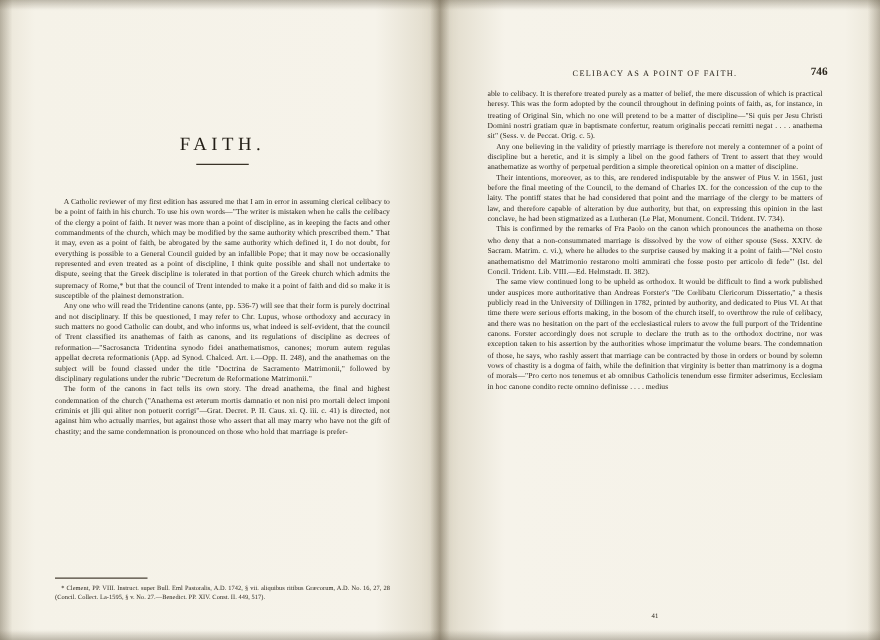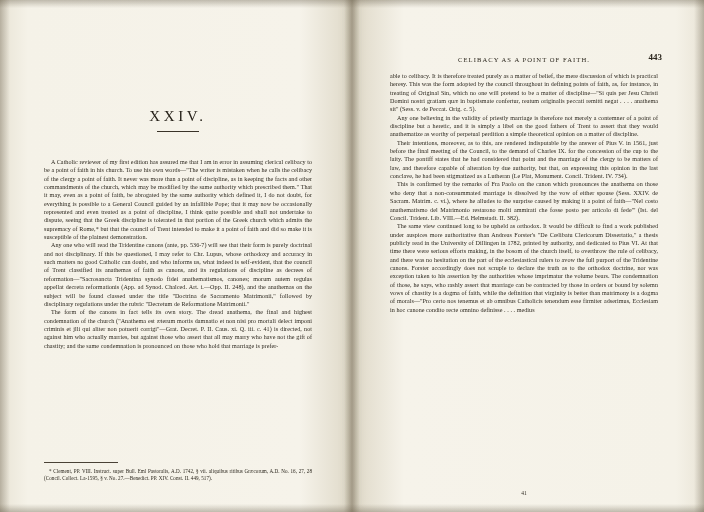--- a/index.html
+++ b/index.html
@@ -115,36 +115,36 @@
 </style>
 </head>
 <body>
 
 <div id="page">
 
   <div class="leaf leaf-left"></div>
   <div class="leaf leaf-right"></div>
   <div class="gutter"></div>
 
-  <div class="note-title">XXIV.</div>
+  <div class="note-title">FAITH.</div>
   <div class="note-rule"></div>
 
   <div class="col" id="left-body">
     <p>A Catholic reviewer of my first edition has assured me that I am in error in assuming clerical celibacy to be a point of faith in his church. To use his own words—"The writer is mistaken when he calls the celibacy of the clergy a point of faith. It never was more than a point of discipline, as in keeping the facts and other commandments of the church, which may be modified by the same authority which prescribed them." That it may, even as a point of faith, be abrogated by the same authority which defined it, I do not doubt, for everything is possible to a General Council guided by an infallible Pope; that it may now be occasionally represented and even treated as a point of discipline, I think quite possible and shall not undertake to dispute, seeing that the Greek discipline is tolerated in that portion of the Greek church which admits the supremacy of Rome,* but that the council of Trent intended to make it a point of faith and did so make it is susceptible of the plainest demonstration.</p>
     <p>Any one who will read the Tridentine canons (ante, pp. 536-7) will see that their form is purely doctrinal and not disciplinary. If this be questioned, I may refer to Chr. Lupus, whose orthodoxy and accuracy in such matters no good Catholic can doubt, and who informs us, what indeed is self-evident, that the council of Trent classified its anathemas of faith as canons, and its regulations of discipline as decrees of reformation—"Sacrosancta Tridentina synodo fidei anathematismos, canones; morum autem regulas appellat decreta reformationis (App. ad Synod. Chalced. Art. i.—Opp. II. 248), and the anathemas on the subject will be found classed under the title "Doctrina de Sacramento Matrimonii," followed by disciplinary regulations under the rubric "Decretum de Reformatione Matrimonii."</p>
     <p>The form of the canons in fact tells its own story. The dread anathema, the final and highest condemnation of the church ("Anathema est æterum mortis damnatio et non nisi pro mortali delect imponi criminis et jlli qui aliter non potuerit corrigi"—Grat. Decret. P. II. Caus. xi. Q. iii. c. 41) is directed, not against him who actually marries, but against those who assert that all may marry who have not the gift of chastity; and the same condemnation is pronounced on those who hold that marriage is prefer-</p>
   </div>
 
   <div class="footnote-rule"></div>
   <div class="col" id="left-footnote">
     <p>* Clement, PP. VIII. Instruct. super Bull. Eml Pastoralis, A.D. 1742, § vii. aliquibus ritibus Græcorum, A.D. No. 16, 27, 28 (Concil. Collect. La-1595, § v. No. 27.—Benedict. PP. XIV. Const. II. 449, 517).</p>
   </div>
 
   <div class="running-head">CELIBACY AS A POINT OF FAITH.</div>
-  <div class="folio">443</div>
+  <div class="folio">746</div>
 
   <div class="col" id="right-body">
     <p class="noindent">able to celibacy. It is therefore treated purely as a matter of belief, the mere discussion of which is practical heresy. This was the form adopted by the council throughout in defining points of faith, as, for instance, in treating of Original Sin, which no one will pretend to be a matter of discipline—"Si quis per Jesu Christi Domini nostri gratiam quæ in baptismate confertur, reatum originalis peccati remitti negat . . . . anathema sit" (Sess. v. de Peccat. Orig. c. 5).</p>
     <p>Any one believing in the validity of priestly marriage is therefore not merely a contemner of a point of discipline but a heretic, and it is simply a libel on the good fathers of Trent to assert that they would anathematize as worthy of perpetual perdition a simple theoretical opinion on a matter of discipline.</p>
     <p>Their intentions, moreover, as to this, are rendered indisputable by the answer of Pius V. in 1561, just before the final meeting of the Council, to the demand of Charles IX. for the concession of the cup to the laity. The pontiff states that he had considered that point and the marriage of the clergy to be matters of law, and therefore capable of alteration by due authority, but that, on expressing this opinion in the last conclave, he had been stigmatized as a Lutheran (Le Plat, Monument. Concil. Trident. IV. 734).</p>
     <p>This is confirmed by the remarks of Fra Paolo on the canon which pronounces the anathema on those who deny that a non-consummated marriage is dissolved by the vow of either spouse (Sess. XXIV. de Sacram. Matrim. c. vi.), where he alludes to the surprise caused by making it a point of faith—"Nel costo anathematismo del Matrimonio restarono molti ammirati che fosse posto per articolo di fede"' (Ist. del Concil. Trident. Lib. VIII.—Ed. Helmstadt. II. 382).</p>
     <p>The same view continued long to be upheld as orthodox. It would be difficult to find a work published under auspices more authoritative than Andreas Forster's "De Cœlibatu Clericorum Dissertatio," a thesis publicly read in the University of Dillingen in 1782, printed by authority, and dedicated to Pius VI. At that time there were serious efforts making, in the bosom of the church itself, to overthrow the rule of celibacy, and there was no hesitation on the part of the ecclesiastical rulers to avow the full purport of the Tridentine canons. Forster accordingly does not scruple to declare the truth as to the orthodox doctrine, nor was exception taken to his assertion by the authorities whose imprimatur the volume bears. The condemnation of those, he says, who rashly assert that marriage can be contracted by those in orders or bound by solemn vows of chastity is a dogma of faith, while the definition that virginity is better than matrimony is a dogma of morals—"Pro certo nos tenemus et ab omnibus Catholicis tenendum esse firmiter adserimus, Ecclesiam in hoc canone condito recte omnino definisse . . . . medius</p>
   </div>
 
   <div class="sig">41</div>

